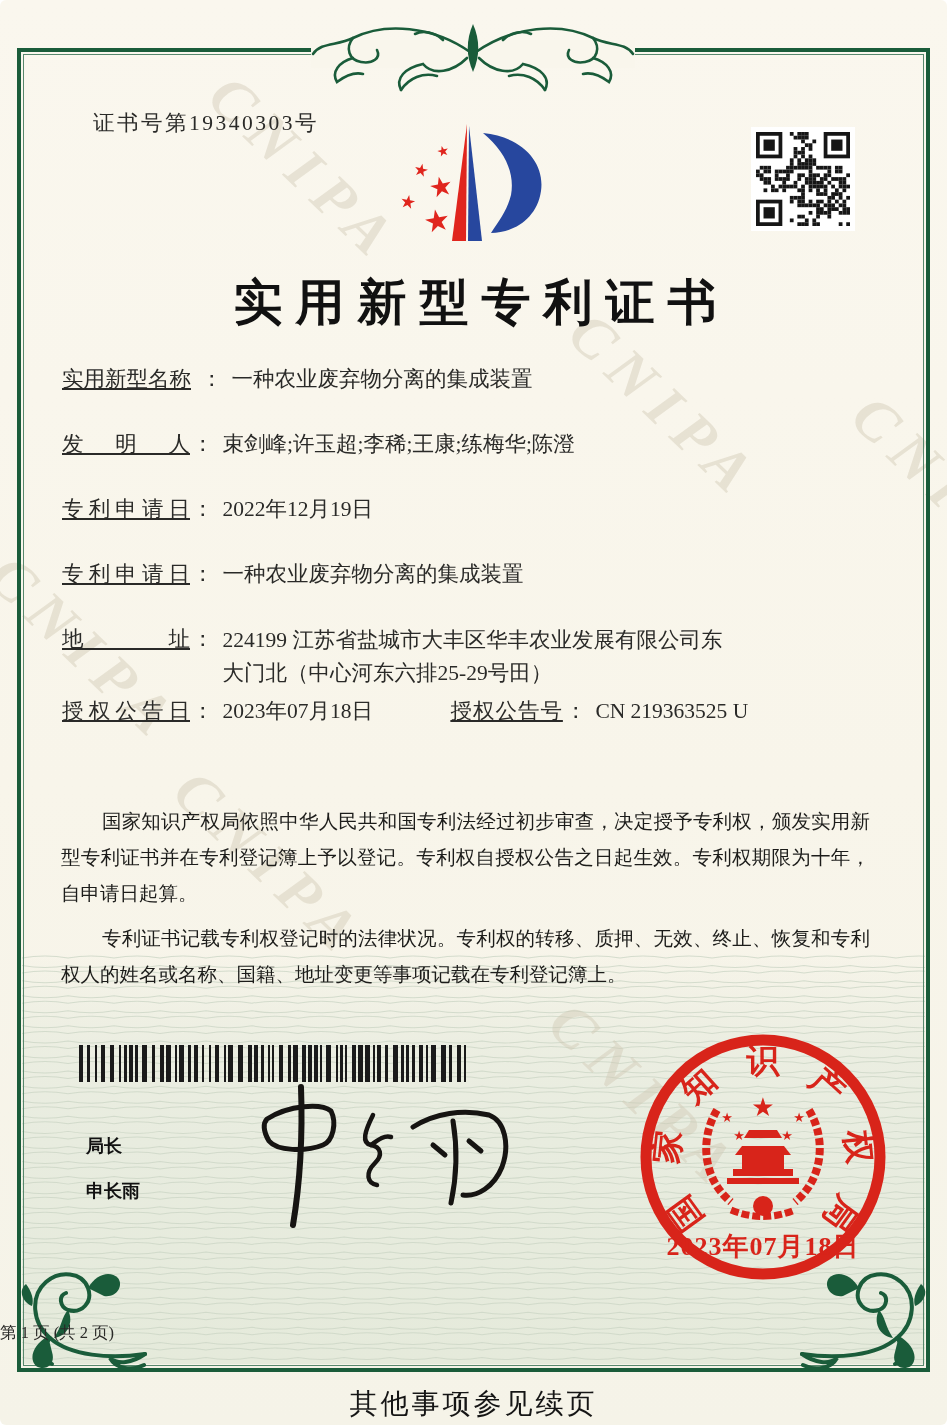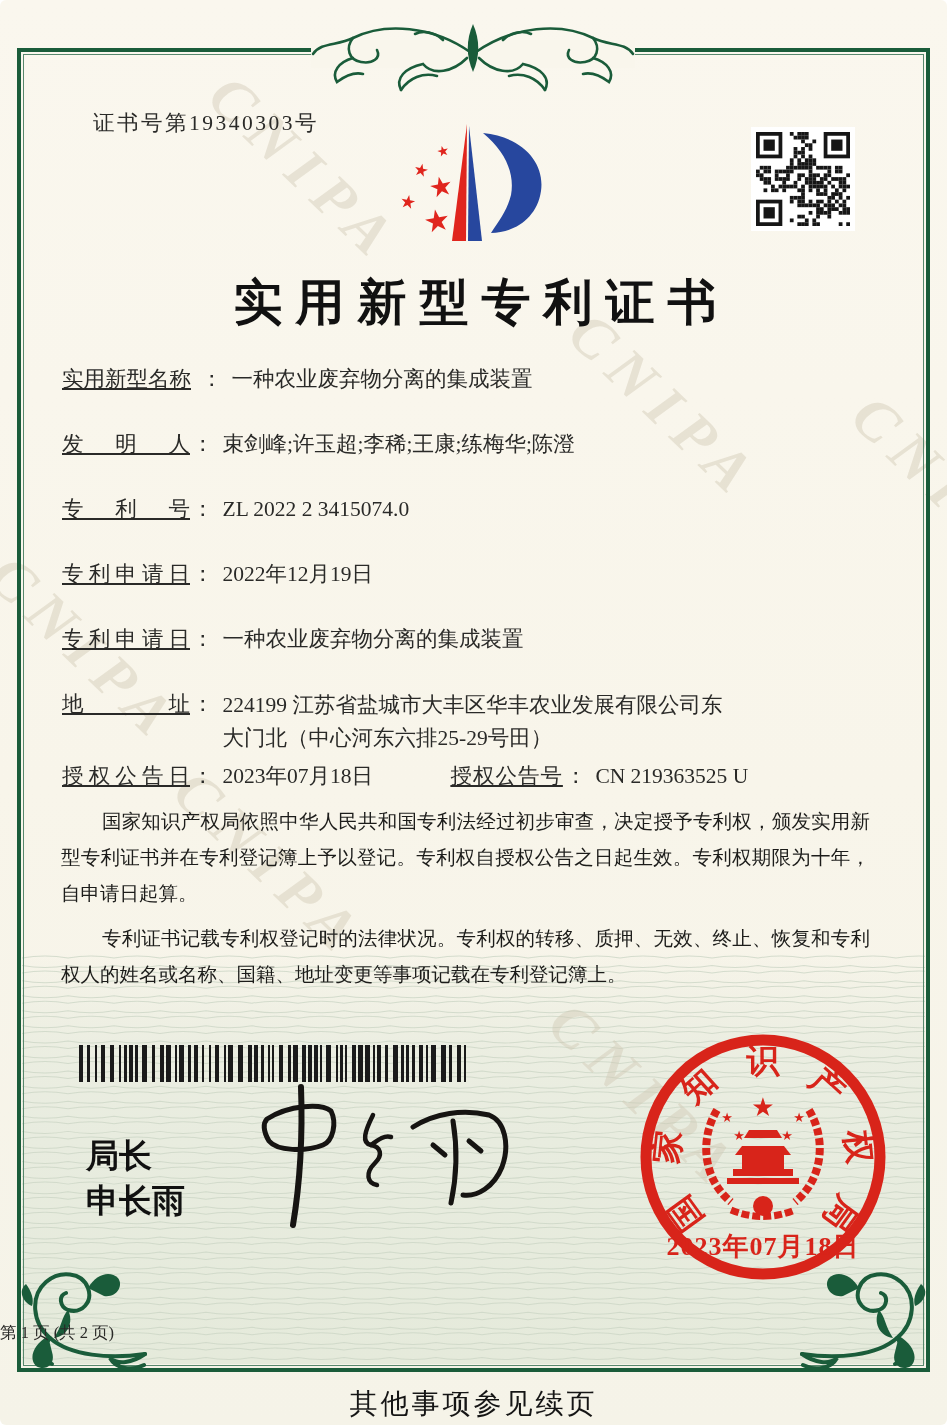--- a/index.html
+++ b/index.html
@@ -44,21 +44,21 @@
   .addr-lines span{display:block;}
   .grant-pair2{display:inline-block; margin-left:72px;}
   .grant-pair2 .flabel{width:auto; letter-spacing:1px; text-align:left; text-align-last:left;}
   
   .paragraphs{position:absolute; left:61px; top:804px; width:824px; z-index:4;
     font-size:19.5px; line-height:1.85; text-align:justify; color:#1c1c1a;}
   .paragraphs p{margin:0 15px 9px 0; text-indent:2.1em;}
   
   .barcode{position:absolute; left:78px; top:1045px; width:392px; height:37px; z-index:4;}
   .sig-title,.sig-name{position:absolute; left:86px; z-index:4;
-    font-family:"Liberation Sans","DejaVu Sans",sans-serif; font-weight:700; font-size:33px; color:#111;}
+    font-family:"Liberation Sans","DejaVu Sans",sans-serif; font-weight:700; font-size:18px; color:#111;}
   .sig-title{top:1134px;} .sig-name{top:1179px;text-align:center;}
   .signature{position:absolute; left:205px; top:1075px; width:320px; height:160px; z-index:5;}
   .seal{position:absolute; left:618px; top:1030px; width:290px; height:255px; z-index:5;}
   .seal-date{position:absolute; left:648px; top:1229px; width:230px; z-index:6; text-align:center;
     color:var(--seal-red); font-size:26px; font-weight:700; letter-spacing:1px;}
   .page-info{position:absolute; left:0; top:1322px; width:100%; z-index:4; text-align:left; font-size:16.5px;}
   .continuation{position:absolute; left:0; top:1385px; width:100%; z-index:4; text-align:center;
     font-size:28px; letter-spacing:3px; color:#151515;}
   
   .ornament-top{position:absolute; left:293px; top:10px; width:360px; height:84px; z-index:4;}
@@ -405,23 +405,20 @@
   <div class="title">实用新型专利证书</div>
 
   <div class="fields">
     <div class="field-row row-name">
       <span class="flabel">实用新型名称</span><span class="fcolon">：</span><span class="fvalue">一种农业废弃物分离的集成装置</span>
     </div>
     <div class="field-row">
       <span class="flabel">发明人</span><span class="fcolon">：</span><span class="fvalue">束剑峰;许玉超;李稀;王康;练梅华;陈澄</span>
     </div>
     <div class="field-row">
-      <span class="flabel">专利号</span><span class="fcolon">：</span><span class="fvalue">ZL 2022 2 3415074.0</span>
-    </div>
-    <div class="field-row">
       <span class="flabel">专利申请日</span><span class="fcolon">：</span><span class="fvalue">2022年12月19日</span>
     </div>
     <div class="field-row">
       <span class="flabel">专利申请日</span><span class="fcolon">：</span><span class="fvalue">一种农业废弃物分离的集成装置</span>
     </div>
     <div class="field-row row-address">
       <span class="flabel">地址</span><span class="fcolon">：</span><span class="addr-lines"><span>224199 江苏省盐城市大丰区华丰农业发展有限公司东</span><span>大门北（中心河东六排25-29号田）</span></span>
     </div>
     <div class="field-row">
       <span><span class="flabel">授权公告日</span><span class="fcolon">：</span><span class="fvalue">2023年07月18日</span></span>

